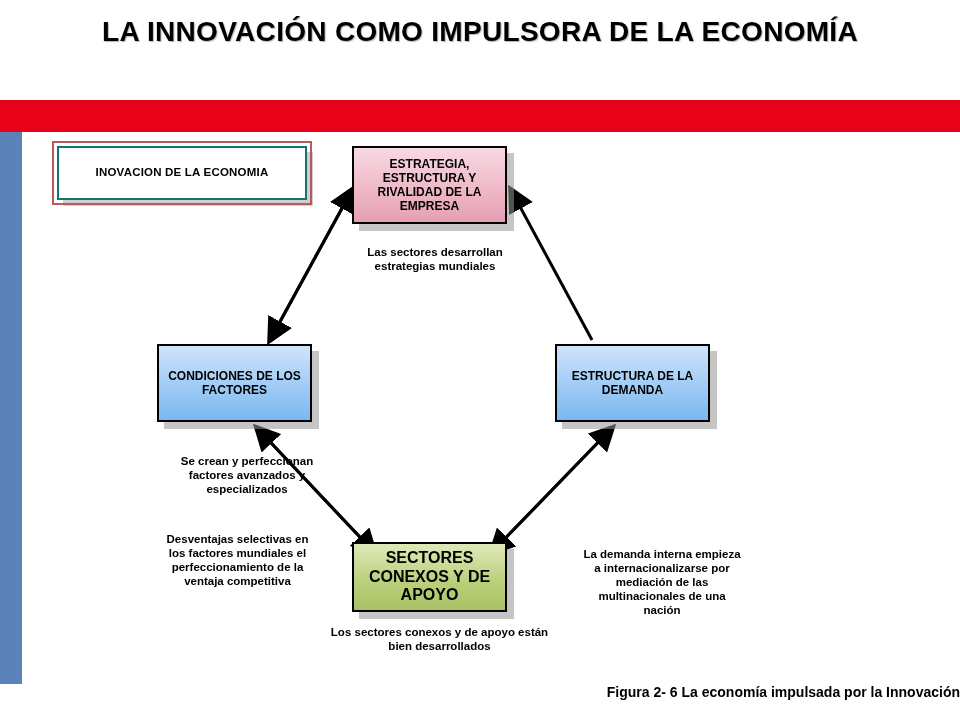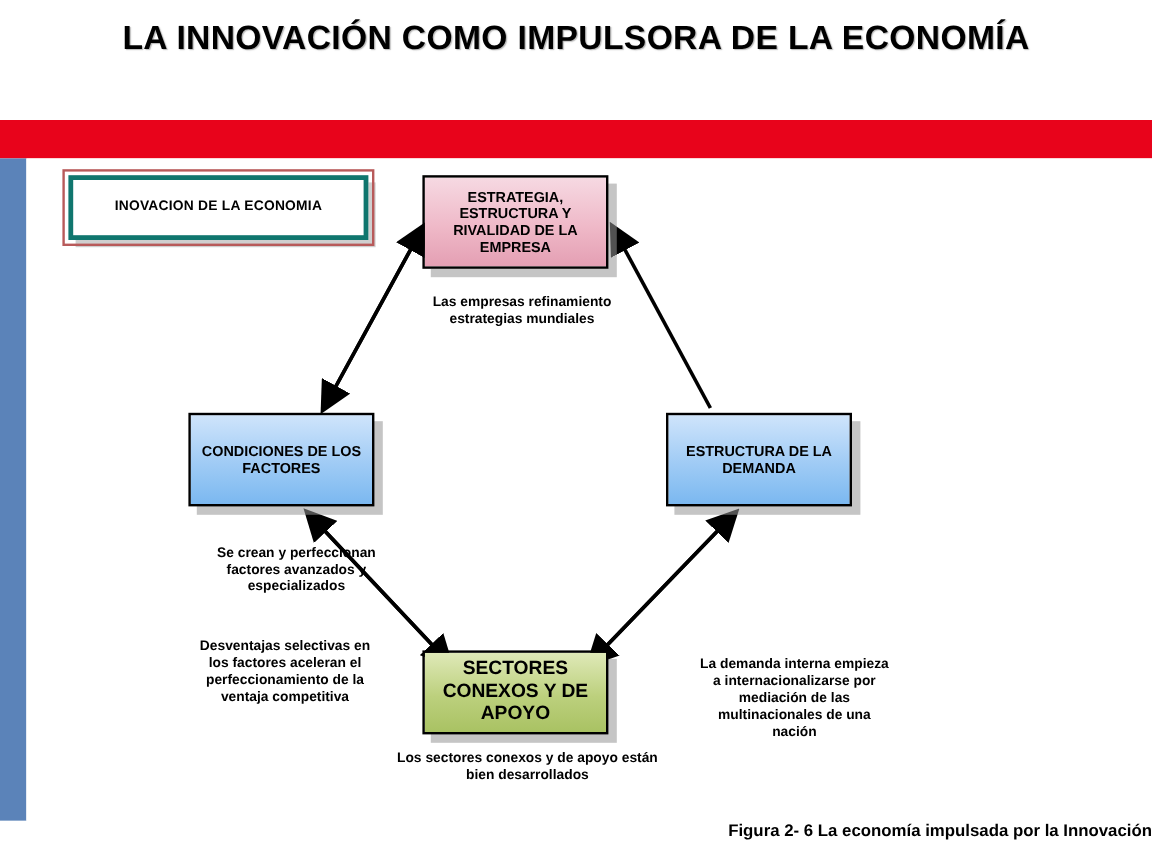--- a/index.html
+++ b/index.html
@@ -83,21 +83,21 @@
     color: #000000;
     line-height: 1.18;
     box-shadow: 7px 7px 0 rgba(150,150,150,0.55);
   }
   #box-label {
     left: 35px;
     top: 14px;
     width: 250px;
     height: 54px;
     background: #ffffff;
-    border: 4px solid #0f766e;
+    border: 2px solid #0f766e;
     outline: 2px solid #b85a5a;
     outline-offset: 3px;
     font-size: 11.5px;
     letter-spacing: 0.2px;
     box-shadow: 6px 6px 0 rgba(160,160,160,0.5);
   }
   #box-estrategia {
     left: 330px;
     top: 14px;
     width: 155px;
@@ -200,23 +200,23 @@
       <line x1="590" y1="296" x2="470" y2="420" stroke="#000000" stroke-width="3" marker-end="url(#arrow)"></line>
     </svg>
 
     <div class="box" id="box-label">INOVACION DE LA ECONOMIA</div>
 
     <div class="box" id="box-estrategia">ESTRATEGIA, ESTRUCTURA  Y RIVALIDAD DE LA EMPRESA</div>
     <div class="box" id="box-factores">CONDICIONES  DE LOS FACTORES</div>
     <div class="box" id="box-demanda">ESTRUCTURA  DE LA DEMANDA</div>
     <div class="box" id="box-sectores">SECTORES CONEXOS Y DE APOYO</div>
 
-    <div class="note" id="note-estrategias">Las empresas refinamiento estrategias mundiales</div>
+    <div class="note" id="note-estrategias">Las sectores desarrollan estrategias mundiales</div>
     <div class="note" id="note-factores">Se crean y perfeccionan factores avanzados y especializados</div>
-    <div class="note" id="note-desventajas">Desventajas selectivas en los factores aceleran el perfeccionamiento de la ventaja competitiva</div>
+    <div class="note" id="note-desventajas">Desventajas selectivas en los factores mundiales el perfeccionamiento de la ventaja competitiva</div>
     <div class="note" id="note-demanda-int">La demanda interna empieza a internacionalizarse por mediación de las multinacionales de una nación</div>
     <div class="note" id="note-sectores">Los sectores conexos y de apoyo están bien desarrollados</div>
 
   </div>
 
   <div id="caption">Figura 2- 6 La economía impulsada por la Innovación</div>
 
 </div>
 
 </body></html>

